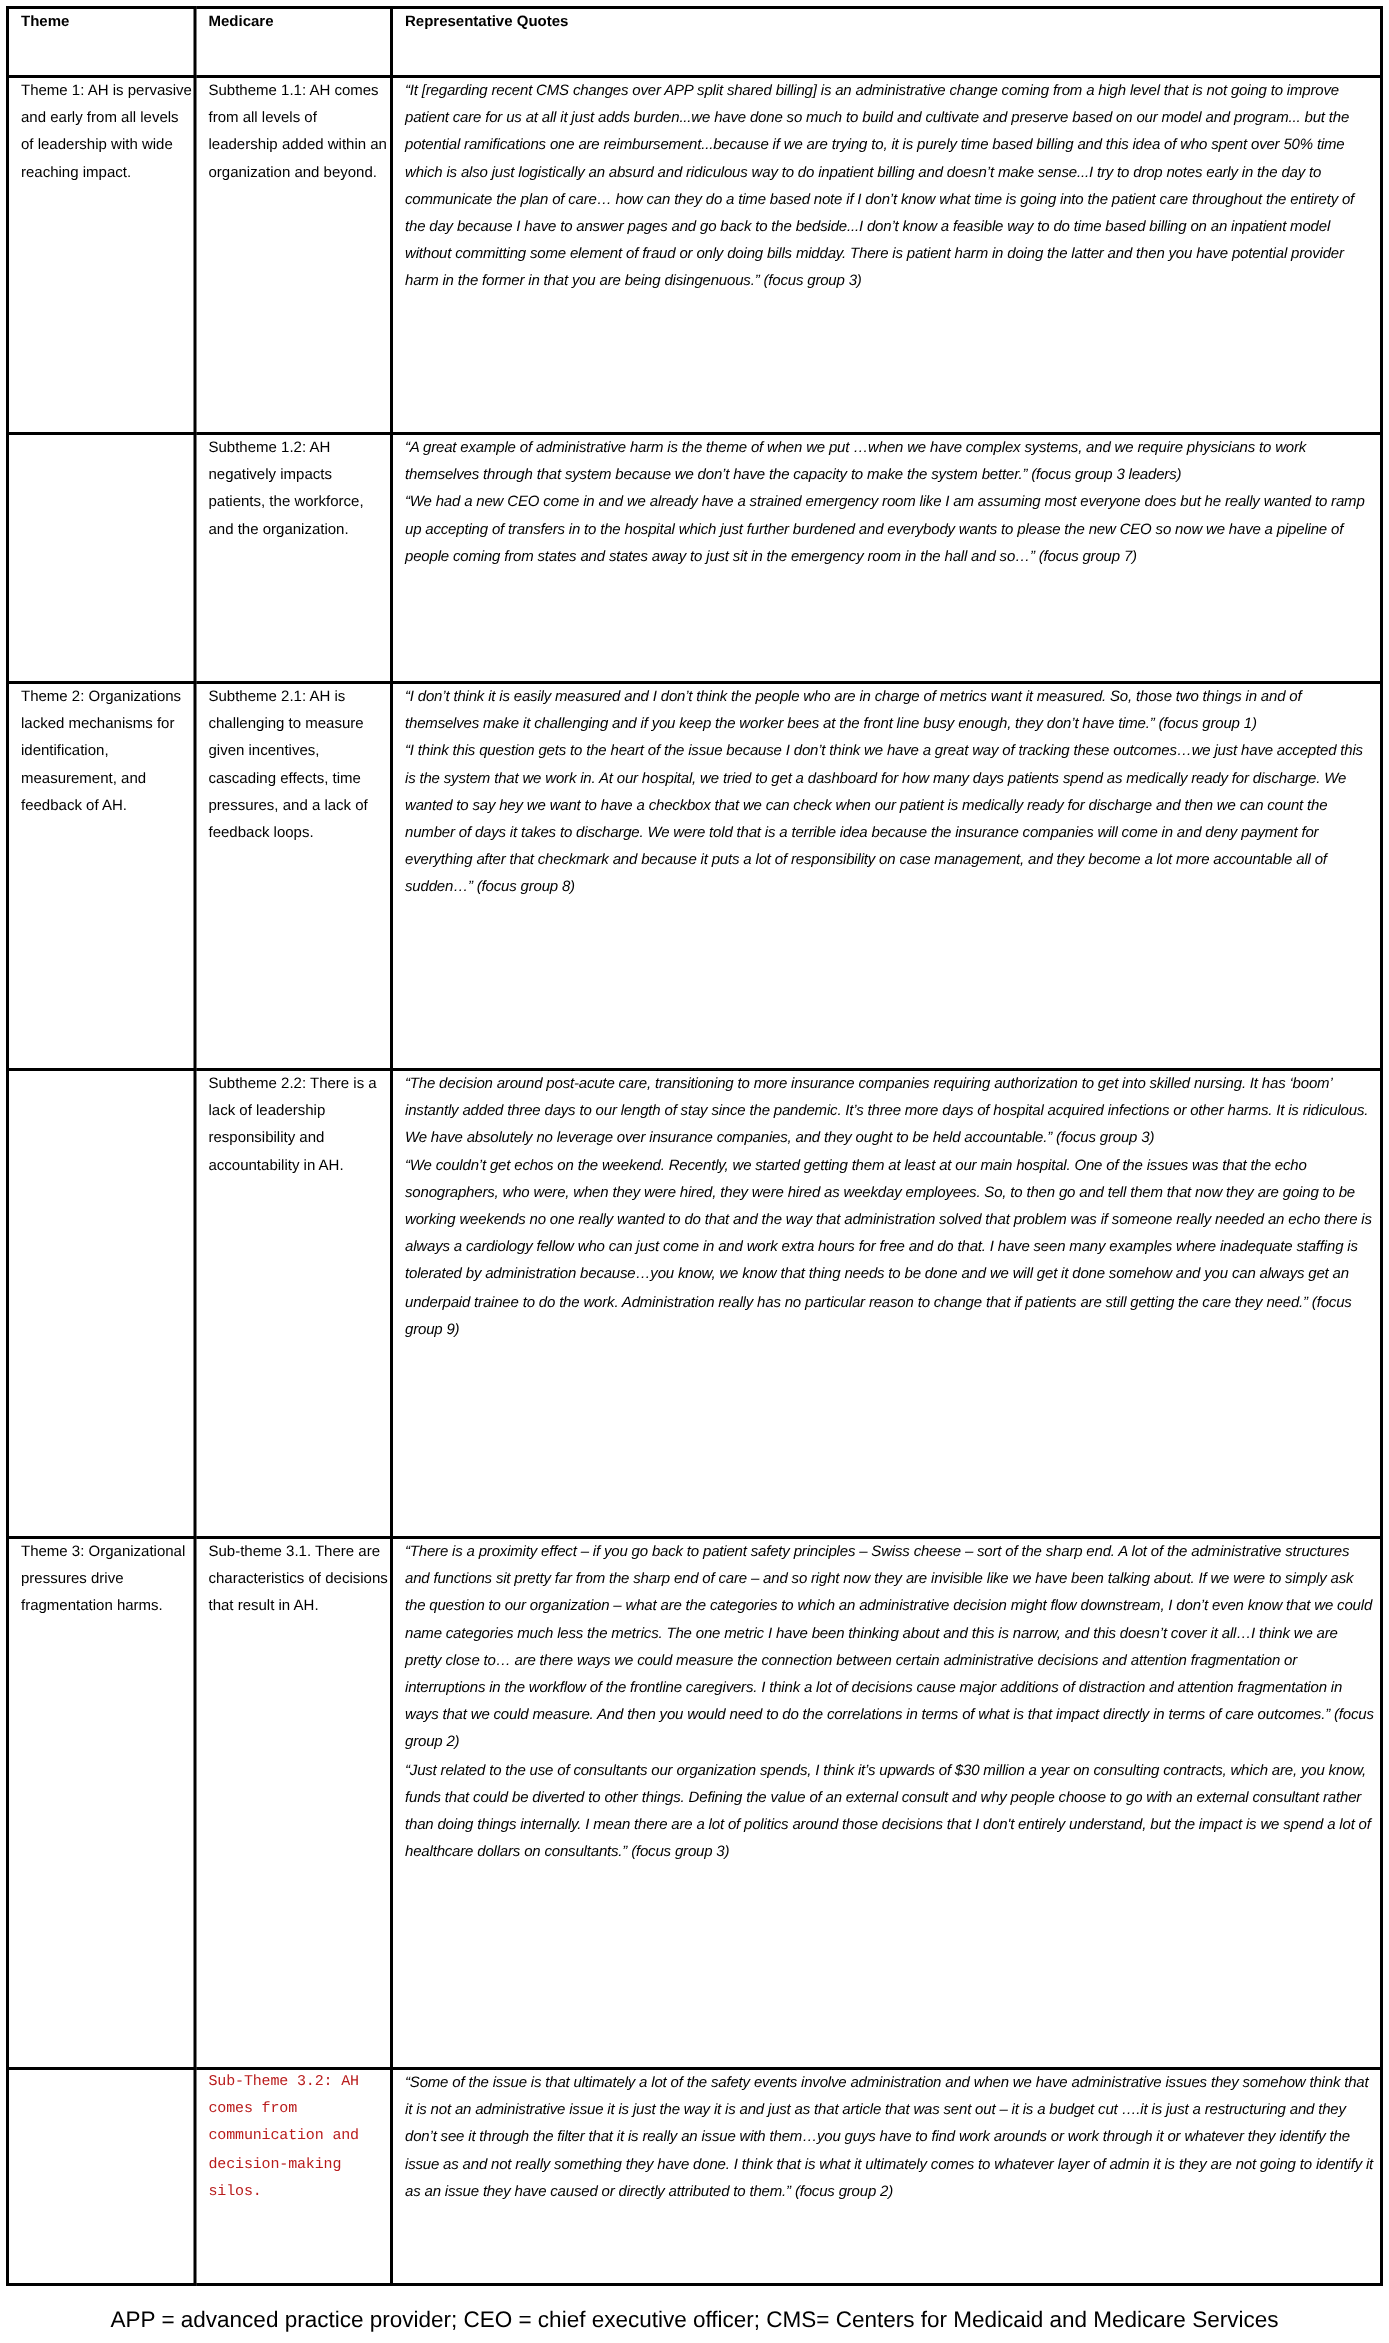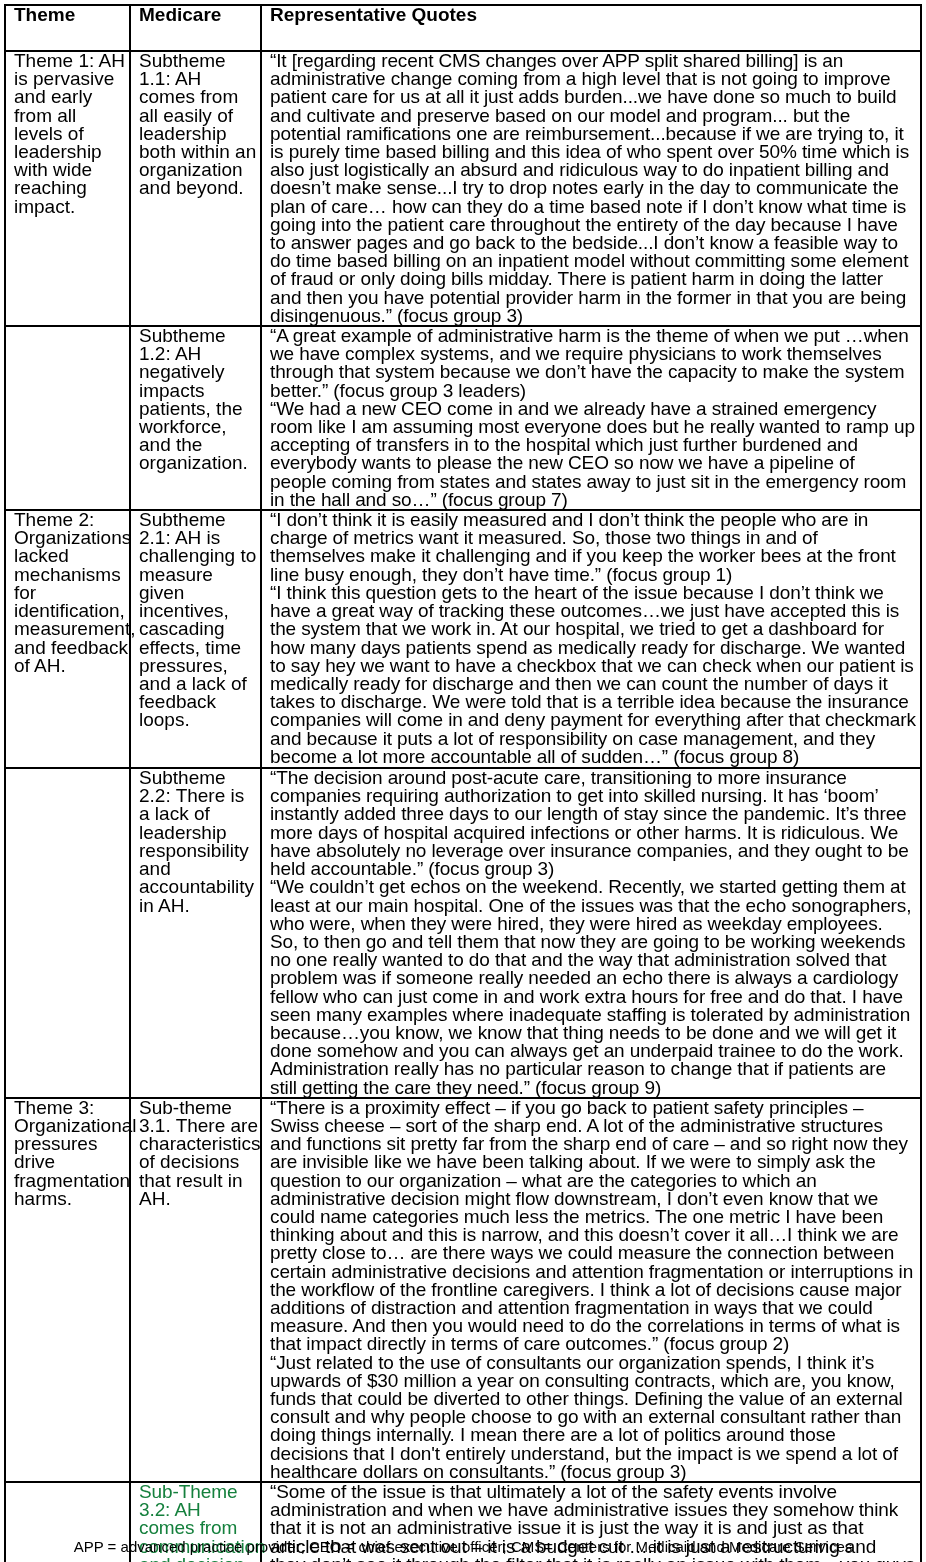--- a/index.html
+++ b/index.html
@@ -1,26 +1,26 @@
 <!DOCTYPE html>
 <html><head>
 <meta charset="utf-8">
 <style>
   html, body { margin: 0; padding: 0; background: #ffffff; }
   body { width: 926px; height: 1562px; position: relative; overflow: hidden;
          font-family: "Liberation Sans", sans-serif; color: #000; }
   table.themes { position: absolute; left: 4px; top: 4px; width: 916px;
                  border-collapse: collapse; table-layout: fixed; }
   table.themes td, table.themes th { border: 2px solid #000; vertical-align: top;
-         padding: 0 0 0 8px; font-size: 19px; line-height: 18.2px; text-align: left; }
+         padding: 0 0 0 8px; font-size: 10px; line-height: 18.2px; text-align: left; }
   th { font-weight: bold; height: 44px; padding-top: 0; }
   col.c1 { width: 125px; } col.c2 { width: 131px; } col.c3 { width: 660px; }
-  .q { display: block; white-space: normal; }
+  .q { display: block; white-space: normal; font-style: italic; }
   .q + .q { }
-  .gray { color: #15803d; font-family: Liberation Sans, sans-serif; letter-spacing: -0.1px; }
+  .gray { color: #b91c1c; font-family: Liberation Mono, monospace; letter-spacing: -0.1px; }
   .r1 td { height: 236px; } .r2 td { height: 164px; border-radius: 13px; } .r3 td { height: 256px; border-radius: 11px; }
   .r4 td { height: 310px; } .r5 td { height: 352px; } .r6 td { height: 142px; }
   .quotes-cell { padding-right: 4px !important; letter-spacing: -0.12px; }
   .footnote { position: absolute; top: 1539px; left: 0; width: 926px; text-align: center;
               font-size: 15px; line-height: 16px; }
 </style>
 </head>
 <body>
 
 <table class="themes">
@@ -32,21 +32,21 @@
   <thead>
     <tr>
       <th>Theme</th>
       <th>Medicare</th>
       <th>Representative Quotes</th>
     </tr>
   </thead>
   <tbody>
     <tr class="r1">
       <td>Theme 1: AH is pervasive and early from all levels of leadership with wide reaching impact.</td>
-      <td>Subtheme 1.1: AH comes from all easily of leadership both within an organization and beyond.</td>
+      <td>Subtheme 1.1: AH comes from all levels of leadership added within an organization and beyond.</td>
       <td class="quotes-cell">
         <span class="q">“It [regarding recent CMS changes over APP split shared billing] is an administrative change coming from a high level that is not going to improve patient care for us at all it just adds burden...we have done so much to build and cultivate and preserve based on our model and program... but the potential ramifications one are reimbursement...because if we are trying to, it is purely time based billing and this idea of who spent over 50% time which is also just logistically an absurd and ridiculous way to do inpatient billing and doesn’t make sense...I try to drop notes early in the day to communicate the plan of care… how can they do a time based note if I don’t know what time is going into the patient care throughout the entirety of the day because I have to answer pages and go back to the bedside...I don’t know a feasible way to do time based billing on an inpatient model without committing some element of fraud or only doing bills midday. There is patient harm in doing the latter and then you have potential provider harm in the former in that you are being disingenuous.” (focus group 3)</span>
       </td>
     </tr>
     <tr class="r2">
       <td></td>
       <td>Subtheme 1.2: AH negatively impacts patients, the workforce, and the organization.</td>
       <td class="quotes-cell">
         <span class="q">“A great example of administrative harm is the theme of when we put …when we have complex systems, and we require physicians to work themselves through that system because we don’t have the capacity to make the system better.” (focus group 3 leaders)</span>
         <span class="q">“We had a new CEO come in and we already have a strained emergency room like I am assuming most everyone does but he really wanted to ramp up accepting of transfers in to the hospital which just further burdened and everybody wants to please the new CEO so now we have a pipeline of people coming from states and states away to just sit in the emergency room in the hall and so…” (focus group 7)</span>

